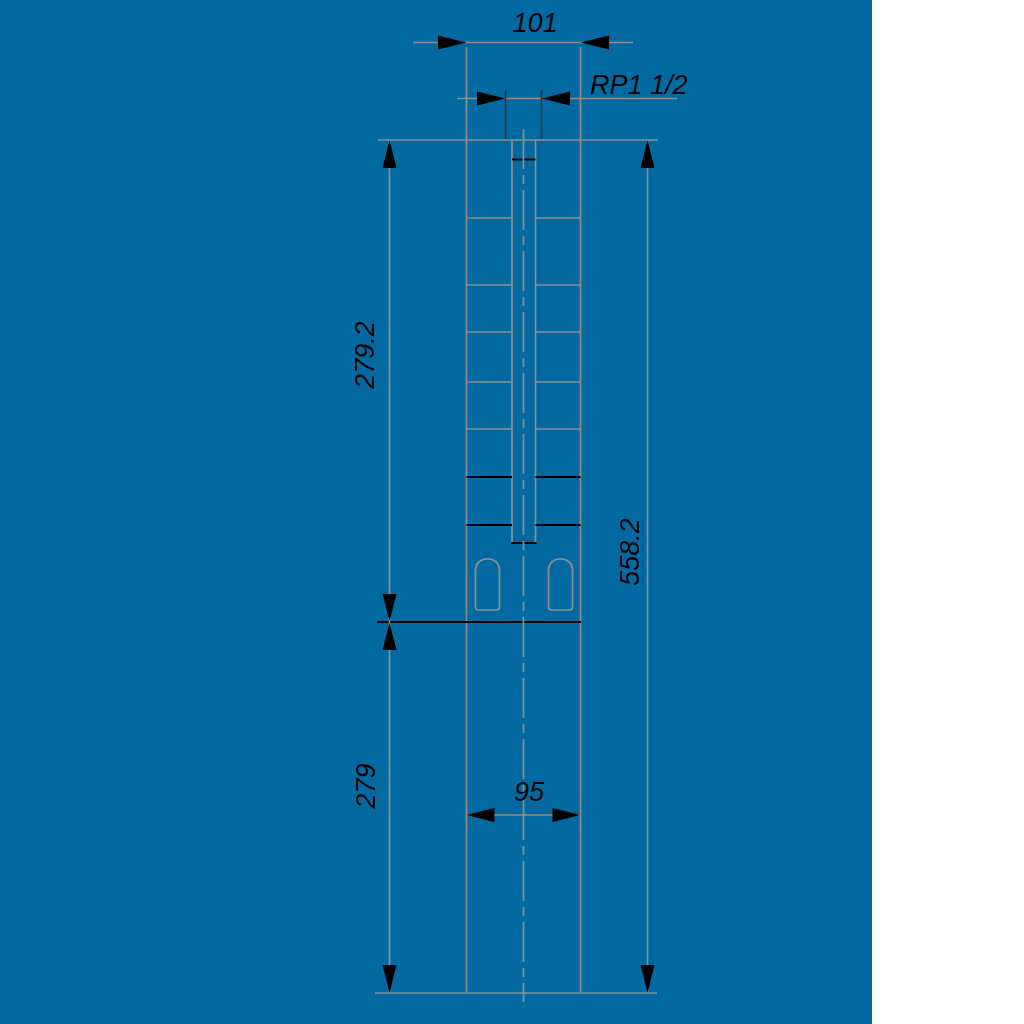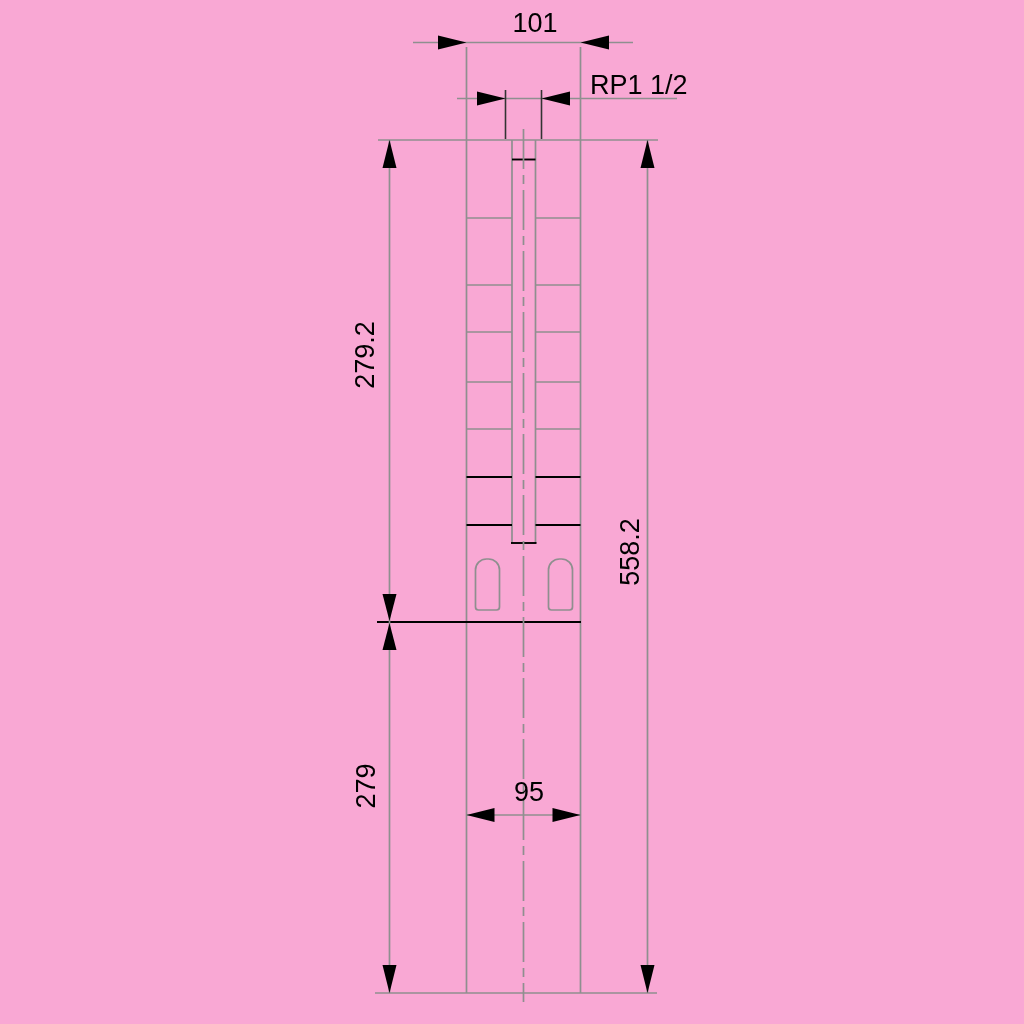--- a/index.html
+++ b/index.html
@@ -2,24 +2,25 @@
 <html><head>
 <meta charset="utf-8">
 <style>
   html, body {
     margin: 0;
     padding: 0;
     background: #ffffff;
   }
   #canvas {
     position: relative;
-    width: 1024px;
+    width: 872px;
     height: 1024px;
-    background: #f9a8d4;
+    background: #0369a1;
     overflow: hidden;
+    font-style: italic;
   }
   svg {
     display: block;
   }
   .dim-text {
     font-family: "Liberation Sans", sans-serif;
     font-size: 27px;
     fill: #000000;
   }
   .gray  { stroke: #8f8f8f; stroke-width: 1.7; fill: none; }

